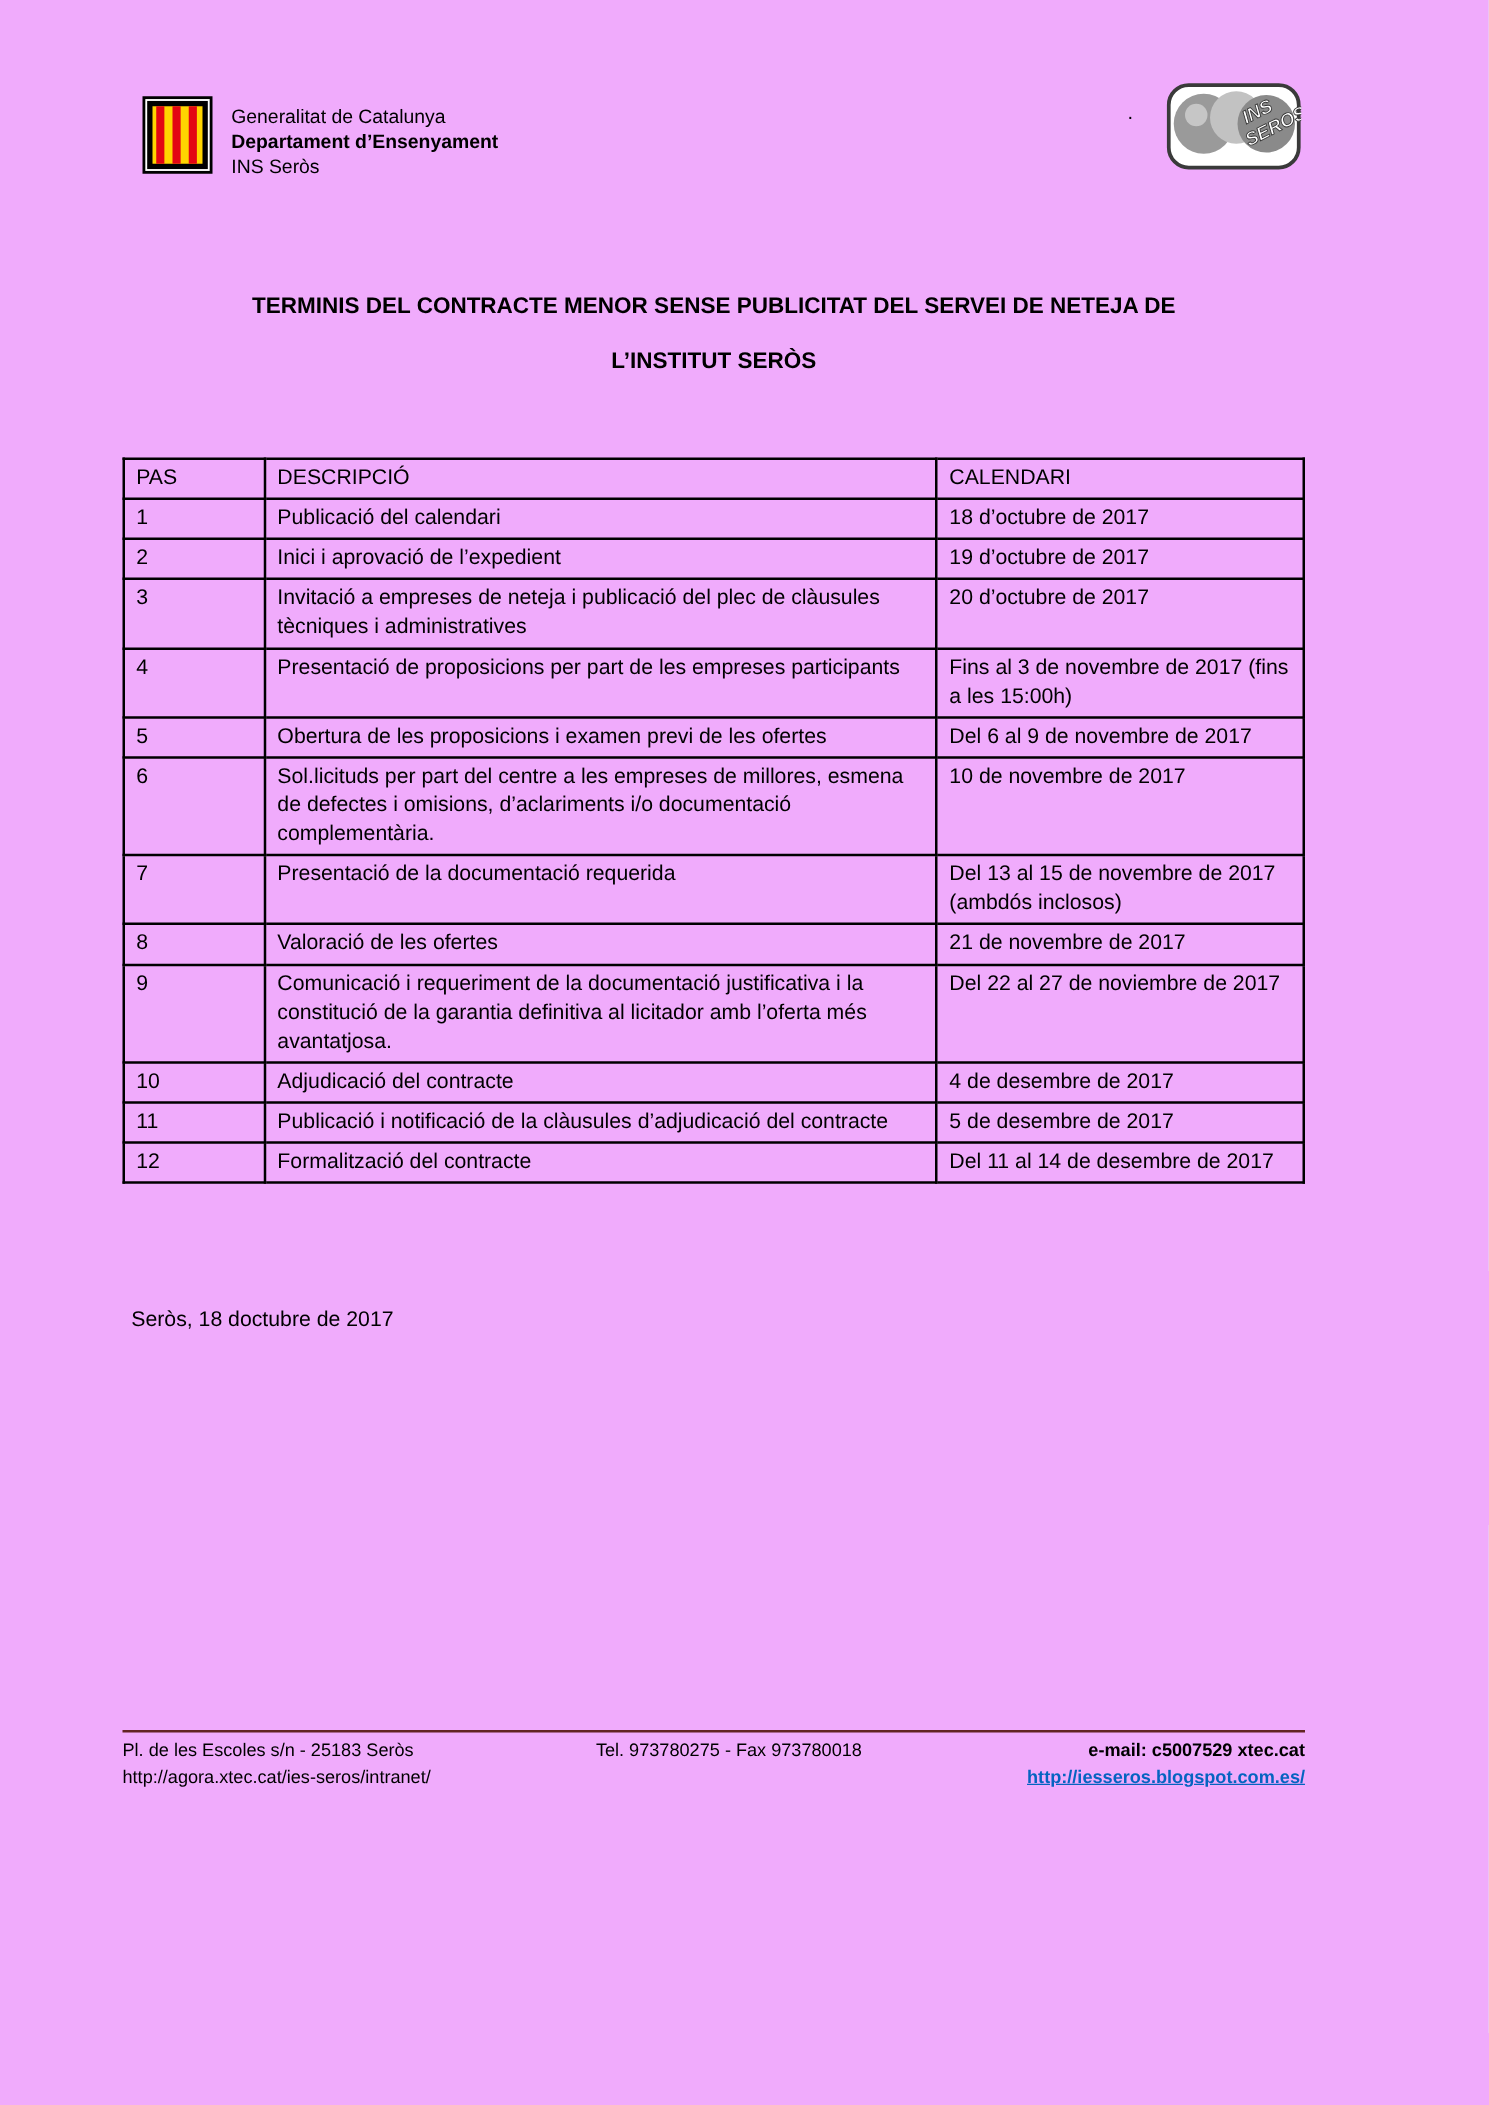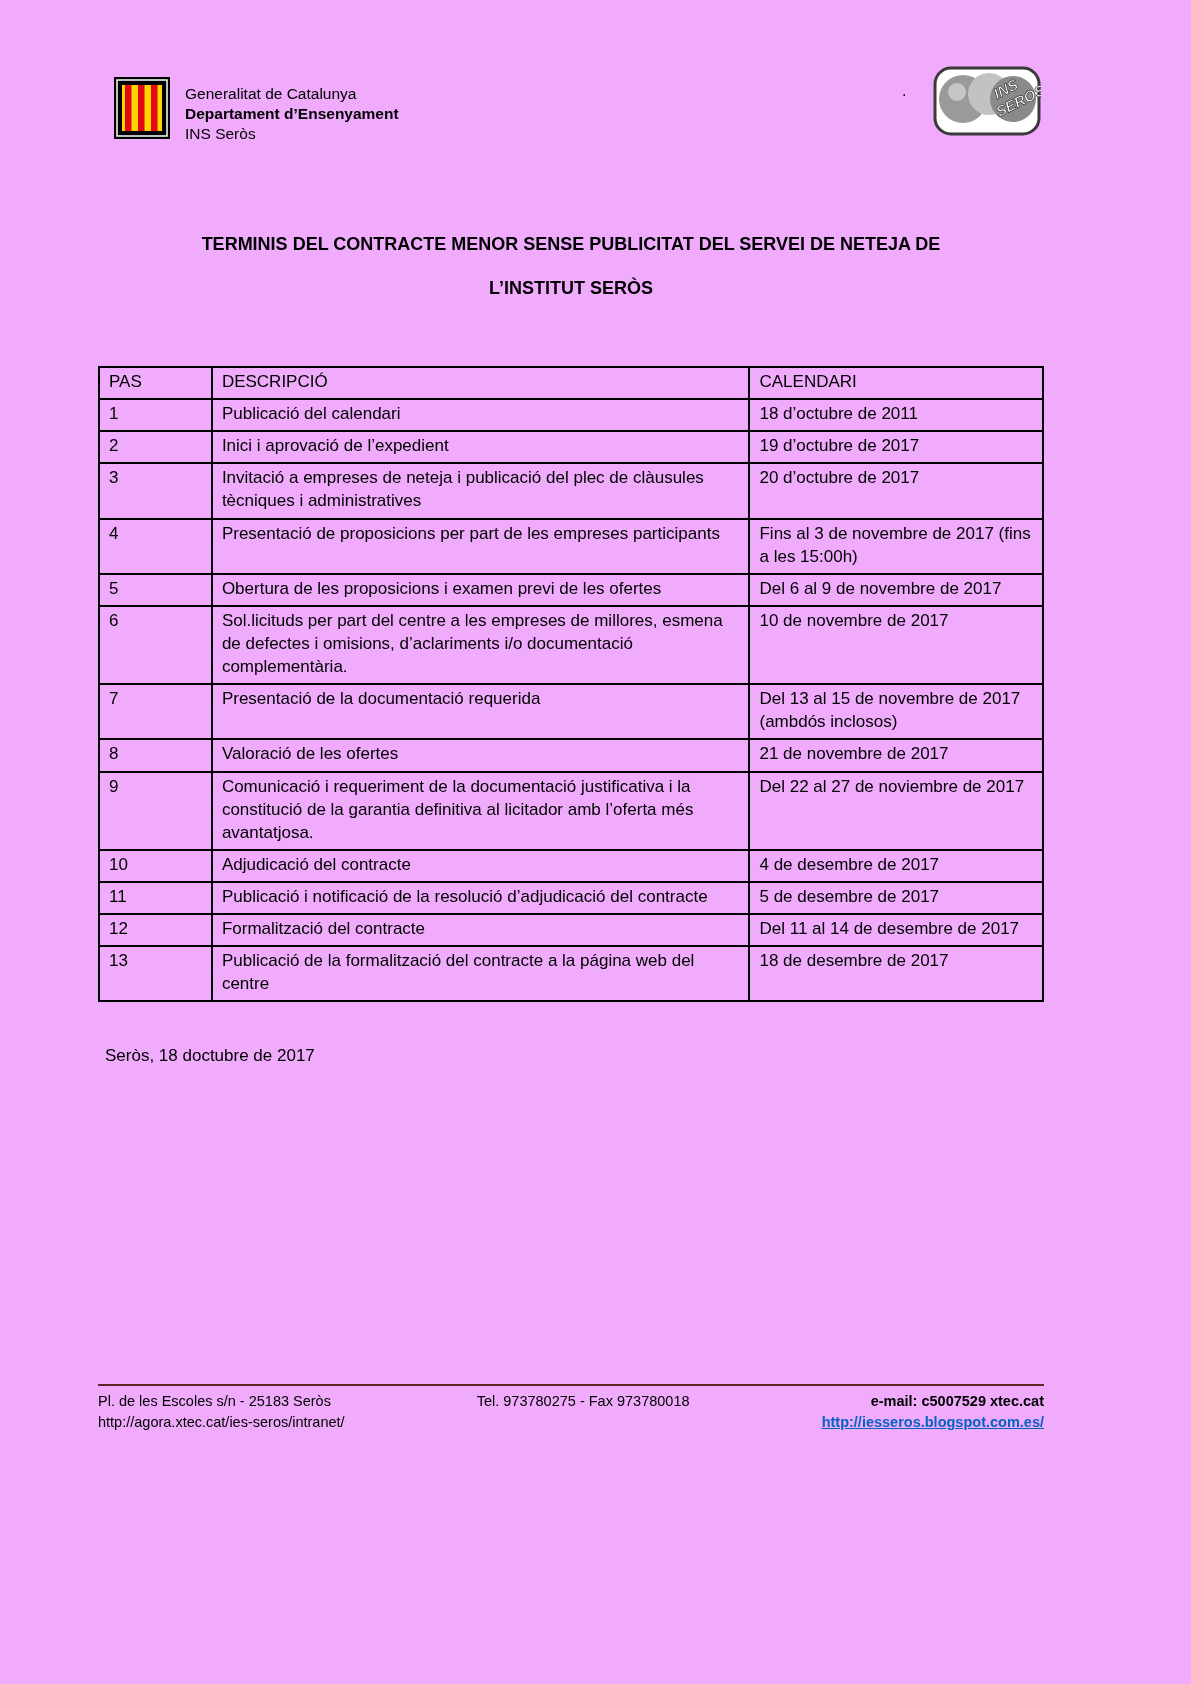--- a/index.html
+++ b/index.html
@@ -117,21 +117,21 @@
       <tr>
         <th class="col-pas">PAS</th>
         <th class="col-descripcio">DESCRIPCIÓ</th>
         <th class="col-calendari">CALENDARI</th>
       </tr>
     </thead>
     <tbody>
         <tr>
           <td class="col-pas">1</td>
           <td class="col-descripcio">Publicació del calendari</td>
-          <td class="col-calendari">18 d’octubre de 2011</td>
+          <td class="col-calendari">18 d’octubre de 2017</td>
         </tr>
         <tr>
           <td class="col-pas">2</td>
           <td class="col-descripcio">Inici i aprovació de l’expedient</td>
           <td class="col-calendari">19 d’octubre de 2017</td>
         </tr>
         <tr>
           <td class="col-pas">3</td>
           <td class="col-descripcio">Invitació a empreses de neteja i publicació del plec de clàusules tècniques i administratives</td>
           <td class="col-calendari">20 d’octubre de 2017</td>
@@ -166,32 +166,27 @@
           <td class="col-descripcio">Comunicació i requeriment de la documentació justificativa i la constitució de la garantia definitiva al licitador amb l’oferta més avantatjosa.</td>
           <td class="col-calendari">Del 22 al 27 de noviembre de 2017</td>
         </tr>
         <tr>
           <td class="col-pas">10</td>
           <td class="col-descripcio">Adjudicació del contracte</td>
           <td class="col-calendari">4 de desembre de 2017</td>
         </tr>
         <tr>
           <td class="col-pas">11</td>
-          <td class="col-descripcio">Publicació i notificació de la resolució d’adjudicació del contracte</td>
+          <td class="col-descripcio">Publicació i notificació de la clàusules d’adjudicació del contracte</td>
           <td class="col-calendari">5 de desembre de 2017</td>
         </tr>
         <tr>
           <td class="col-pas">12</td>
           <td class="col-descripcio">Formalització del contracte</td>
           <td class="col-calendari">Del 11 al 14 de desembre de 2017</td>
-        </tr>
-        <tr>
-          <td class="col-pas">13</td>
-          <td class="col-descripcio">Publicació de la formalització del contracte a la página web del centre</td>
-          <td class="col-calendari">18 de desembre de 2017</td>
         </tr>
       </tbody>
   </table>
 
   <div class="signature">Seròs, 18 doctubre de 2017</div>
 
   <div class="footer">
     <div class="footer-left">
       <div>Pl. de les Escoles s/n -  25183 Seròs</div>
       <div>http://agora.xtec.cat/ies-seros/intranet/</div>

